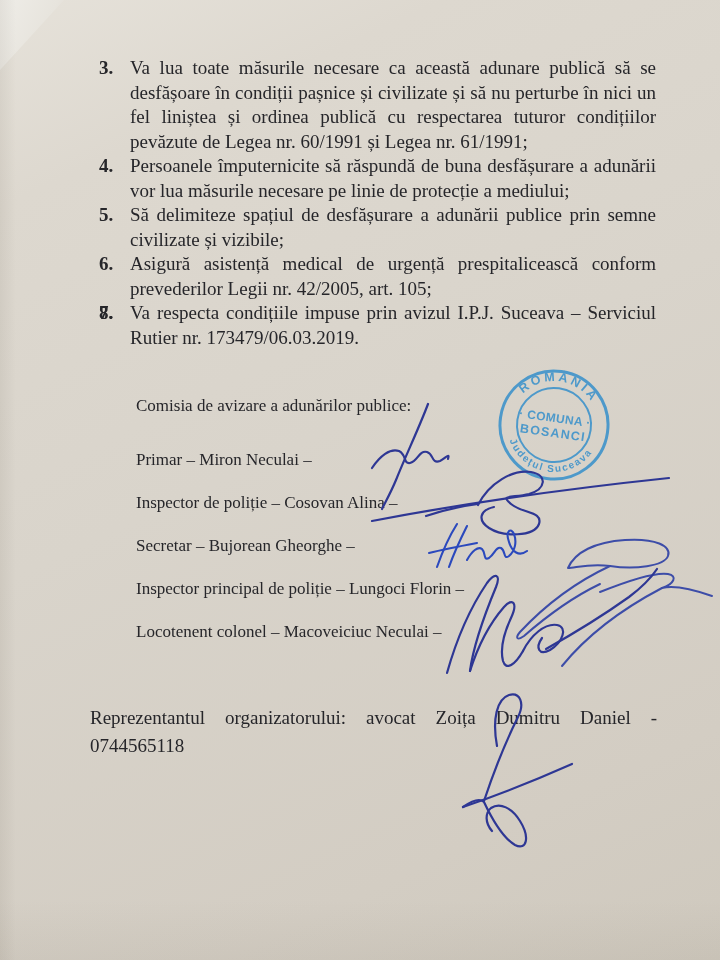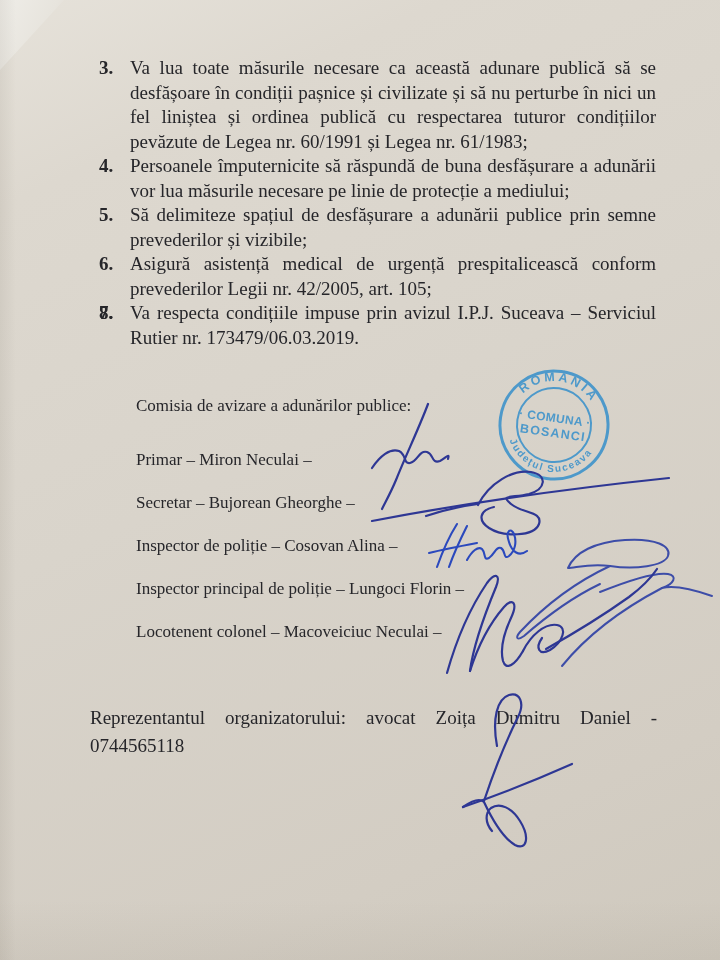--- a/index.html
+++ b/index.html
@@ -72,48 +72,48 @@
 
 <div class="page">
 
   <div class="corner-fold"></div>
   <div class="edge-shade"></div>
   <div class="bottom-shade"></div>
 
   <div class="conditions">
     <div class="cond-item">
       <span class="num">3.</span>
-      <span class="txt">Va lua toate măsurile necesare ca această adunare publică să se desfășoare în condiții pașnice și civilizate și să nu perturbe în nici un fel liniștea și ordinea publică cu respectarea tuturor condițiilor pevăzute de Legea nr. 60/1991 și Legea nr. 61/1983;</span>
+      <span class="txt">Va lua toate măsurile necesare ca această adunare publică să se desfășoare în condiții pașnice și civilizate și să nu perturbe în nici un fel liniștea și ordinea publică cu respectarea tuturor condițiilor pevăzute de Legea nr. 60/1991 și Legea nr. 61/1991;</span>
     </div>
     <div class="cond-item">
       <span class="num">4.</span>
       <span class="txt">Persoanele împuternicite să răspundă de buna desfășurare a adunării vor lua măsurile necesare pe linie de protecție a mediului;</span>
     </div>
     <div class="cond-item">
       <span class="num">5.</span>
-      <span class="txt">Să delimiteze spațiul de desfășurare a adunării publice prin semne prevederilor și vizibile;</span>
+      <span class="txt">Să delimiteze spațiul de desfășurare a adunării publice prin semne civilizate și vizibile;</span>
     </div>
     <div class="cond-item">
       <span class="num">6.</span>
       <span class="txt">Asigură asistență medical de urgență prespitalicească conform prevederilor Legii nr. 42/2005, art. 105;</span>
     </div>
     <div class="cond-item">
       <span class="num">7.</span>
     </div>
     <div class="cond-item">
       <span class="num">8.</span>
       <span class="txt">Va respecta condițiile impuse prin avizul I.P.J. Suceava – Serviciul Rutier nr. 173479/06.03.2019.</span>
     </div>
   </div>
 
   <div class="commission">
     <div class="commission-heading">Comisia de avizare a adunărilor publice:</div>
     <div class="commission-member">Primar – Miron Neculai –</div>
+    <div class="commission-member">Inspector de poliție – Cosovan Alina –</div>
     <div class="commission-member">Secretar – Bujorean Gheorghe –</div>
-    <div class="commission-member">Inspector de poliție – Cosovan Alina –</div>
     <div class="commission-member">Inspector principal de poliție – Lungoci Florin –</div>
     <div class="commission-member">Locotenent colonel – Macoveiciuc Neculai –</div>
   </div>
 
   <div class="representative">
     <div class="rep-line">Reprezentantul organizatorului: avocat Zoița Dumitru Daniel -</div>
     <div class="rep-phone">0744565118</div>
   </div>
 
   <div class="stamp">

